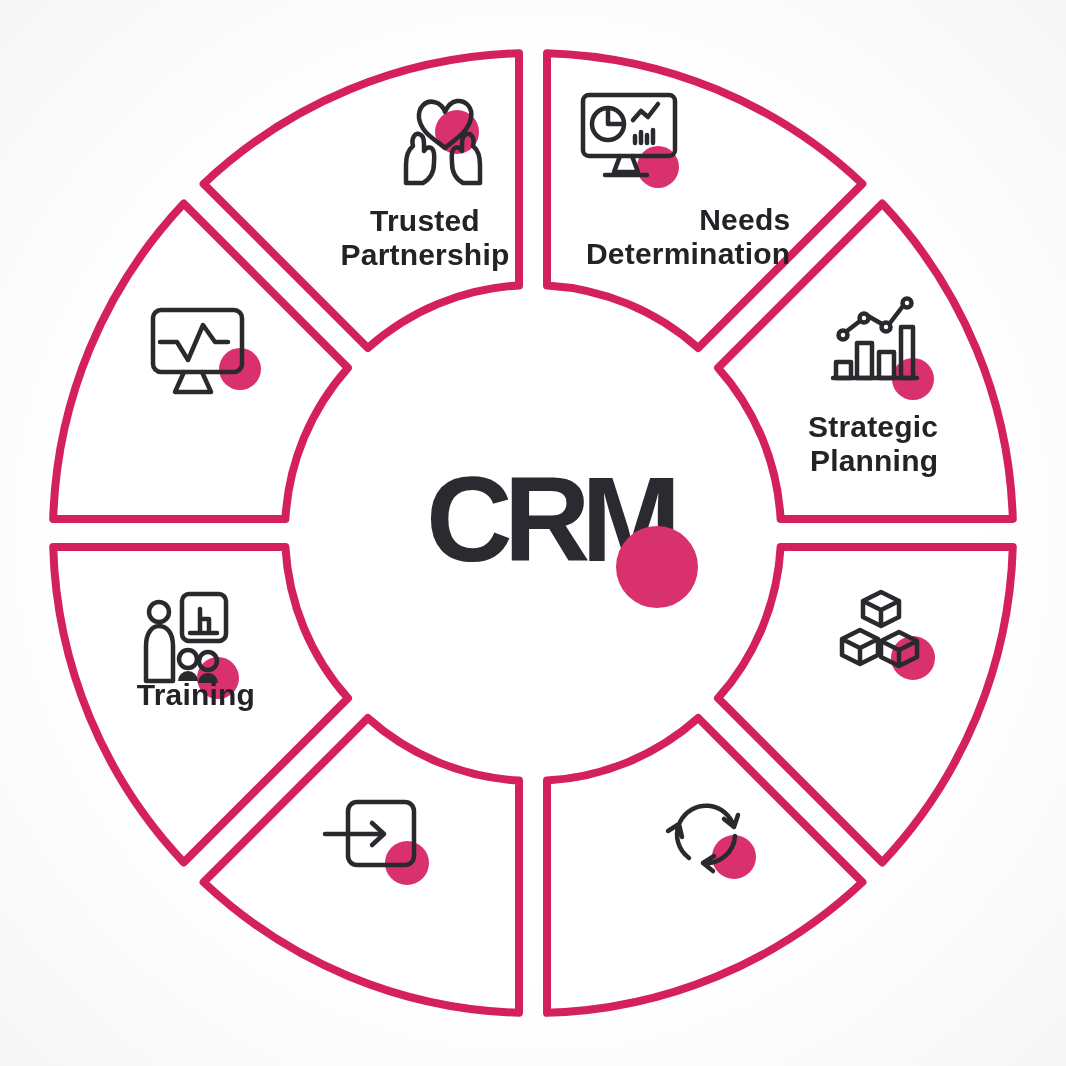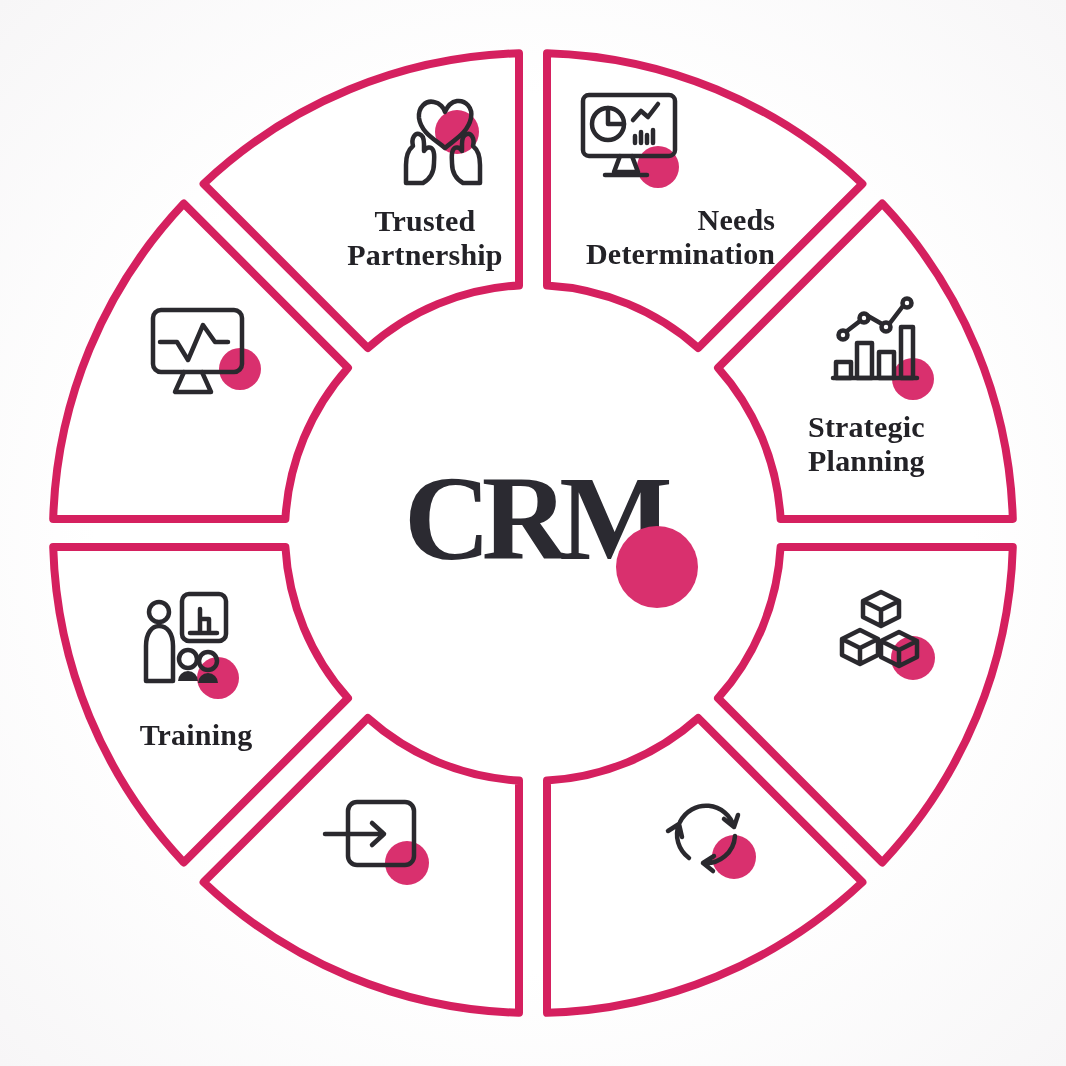--- a/index.html
+++ b/index.html
@@ -5,21 +5,20 @@
   html,body{margin:0;padding:0;}
   body{
     width:1066px;height:1066px;
     background:var(--bg,#fdfdfd);
     font-family:"Liberation Sans",sans-serif;
     overflow:hidden;
   }
   .stage{
     position:relative;width:1066px;height:1066px;
     background:radial-gradient(circle at 50% 50%, #ffffff 58%, #f7f6f7 100%);
-    font-family:Liberation Serif, serif;
   }
   #wheel{position:absolute;left:0;top:0;}
   #wheel path{
     fill:var(--segment,#ffffff);
     stroke:var(--ring,#d5205f);
     stroke-linejoin:round;
     stroke-linecap:round;
   }
   svg{overflow:visible;display:block;}
   .icon{position:absolute;}
@@ -38,21 +37,21 @@
     font-weight:700;
     line-height:34px;
     letter-spacing:.2px;
     color:var(--label,#232227);
     white-space:pre-line;
   }
   .align-left{text-align:right;}
   .align-center{text-align:center;}
   .crm-title{
     position:absolute;
-    left:404px;top:459px;
+    left:426px;top:459px;
     font-size:120px;
     font-weight:700;
     letter-spacing:-9px;
     line-height:120px;
     color:var(--title,#2b2a31);
   }
   .crm-dot{
     position:absolute;
     left:616px;top:526px;
     width:82px;height:82px;
@@ -137,21 +136,21 @@
     <circle class="accent" cx="80" cy="90" r="21"></circle>
     <circle class="ink" cx="21" cy="24" r="10"></circle>
     <path class="ink" d="M8,93 V58 C8,45 14,38 21,38 C29,38 35,45 35,58 V93 Z"></path>
     <rect class="ink" x="44" y="6" width="44" height="47" rx="7"></rect>
     <path class="ink" d="M52,45 H79 M62,45 V21 M71,45 V31 M62,31 H71"></path>
     <circle class="ink" cx="50" cy="71" r="9"></circle>
     <circle class="ink" cx="70" cy="73" r="9"></circle>
     <path class="ink-solid" d="M40,93 a10,10 0 0 1 20,0 Z"></path>
     <path class="ink-solid" d="M60,95 a10,10 0 0 1 20,0 Z"></path>
   </svg>
-  <div class="seg-label align-center" style="left:96px;top:718px;width:200px">Training</div>
+  <div class="seg-label align-center" style="left:96px;top:678px;width:200px">Training</div>
 
   <svg class="icon" style="left:148px;top:303px" width="105" height="105" viewBox="0 0 105 105">
     <circle class="accent" cx="92" cy="66" r="21"></circle>
     <rect class="ink" x="5" y="7" width="89" height="62" rx="8"></rect>
     <path class="ink" d="M12,39 H29 L40,57 L55,22 L67,39 H80"></path>
     <path class="ink" d="M36,69 L27,89 H63 L54,69"></path>
   </svg>
 
   <div class="crm-title">CRM</div>
   <div class="crm-dot"></div>

